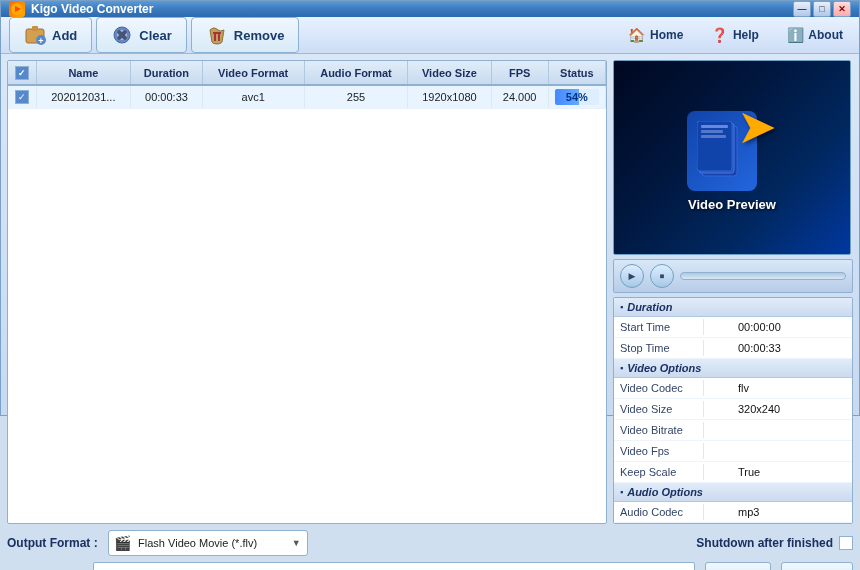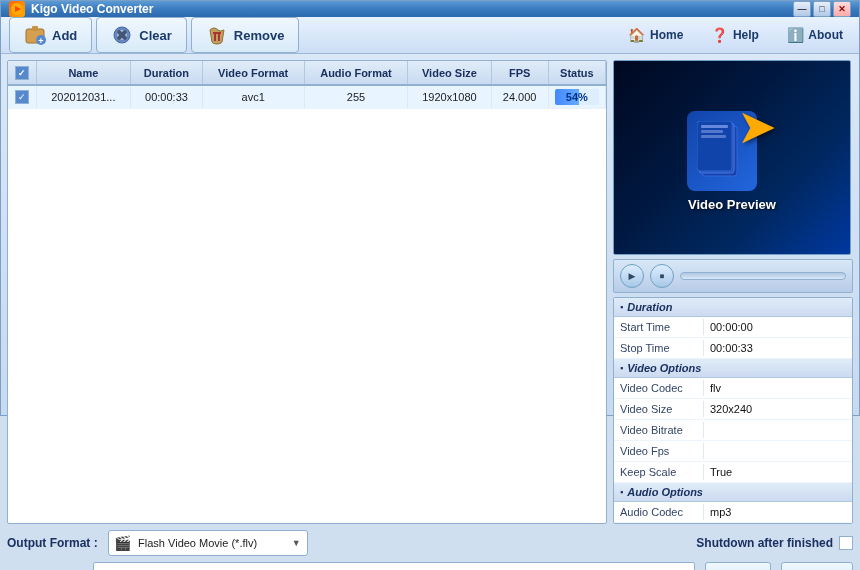--- a/index.html
+++ b/index.html
@@ -267,20 +267,21 @@
       color: #1a3060;
       border-bottom: 1px solid #b0c8e0;
       display: flex;
       align-items: center;
       gap: 4px;
     }
     .prop-row {
       display: flex;
       border-bottom: 1px solid #eef4fc;
       padding: 2px 0;
+      gap: 28px;
     }
     .prop-key {
       width: 90px;
       padding: 2px 6px;
       color: #334466;
       border-right: 1px solid #dde8f8;
     }
     .prop-val {
       padding: 2px 6px;
       color: #111;

